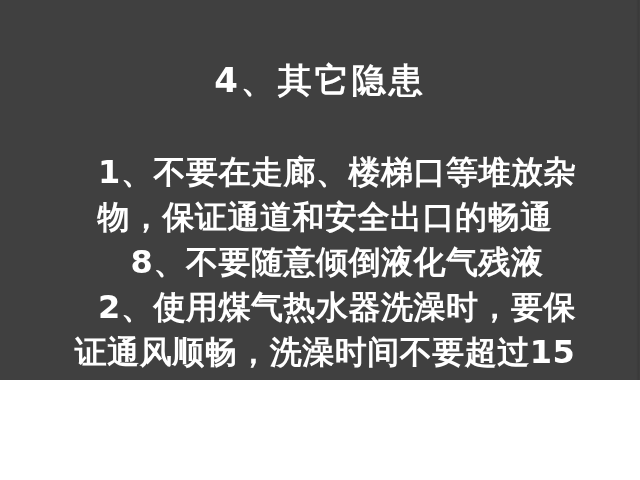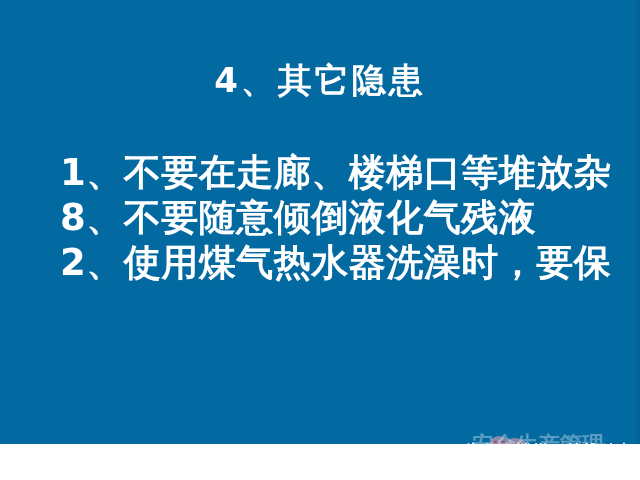--- a/index.html
+++ b/index.html
@@ -9,22 +9,22 @@
   body {
     width: 640px;
     height: 480px;
     overflow: hidden;
     font-family: "DejaVu Sans", "Liberation Sans", sans-serif;
   }
 
   #slide {
     position: relative;
     width: 640px;
-    height: 444px;
-    background: #0369a1;
+    height: 380px;
+    background: #404040;
     overflow: hidden;
   }
 
   
   #edge-strip {
     position: absolute;
     top: 0;
     right: 0;
     width: 4px;
     height: 480px;
@@ -52,25 +52,26 @@
 
   
   #body-block {
     position: absolute;
     top: 150px;
     left: 36px;
     width: 578px;
   }
   .body-line {
     color: #ffffff;
-    font-size: 37px;
+    font-size: 32px;
     font-weight: bold;
     line-height: 45px;
     letter-spacing: 0.5px;
     white-space: nowrap;
+    text-align: center;
   }
   .body-line.indent {
     padding-left: 24px;
   }
 
   
   #watermark {
     position: absolute;
     left: 462px;
     top: 434px;
@@ -114,22 +115,24 @@
 <body>
 
 <div id="slide">
 
   <div id="title-block">
     <div id="slide-title">4、其它隐患</div>
   </div>
 
   <div id="body-block">
     <div class="body-line indent">1、不要在走廊、楼梯口等堆放杂</div>
+    <div class="body-line">物，保证通道和安全出口的畅通</div>
     <div class="body-line indent">8、不要随意倾倒液化气残液</div>
     <div class="body-line indent">2、使用煤气热水器洗澡时，要保</div>
+    <div class="body-line">证通风顺畅，洗澡时间不要超过15</div>
   </div>
 
   <div id="watermark">
     <svg id="wm-logo-blob" viewBox="0 0 40 26">
       <ellipse cx="11" cy="12" rx="10" ry="10" fill="#f6a6b3"></ellipse>
       <ellipse cx="27" cy="13" rx="12" ry="9" fill="#f6a6b3"></ellipse>
       <circle cx="8" cy="9" r="2.2" fill="#de1f40"></circle>
       <circle cx="15" cy="9" r="2.2" fill="#de1f40"></circle>
       <circle cx="25" cy="11" r="2.0" fill="#de1f40"></circle>
       <circle cx="32" cy="11" r="2.0" fill="#de1f40"></circle>

